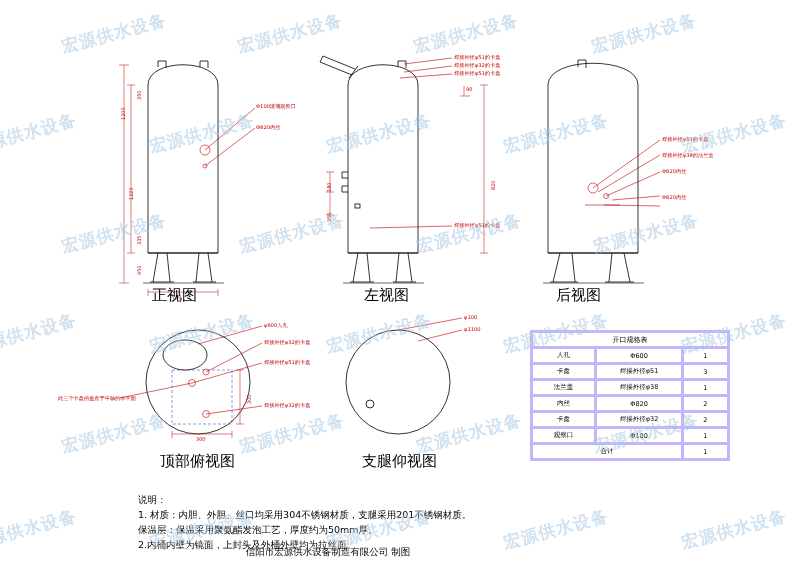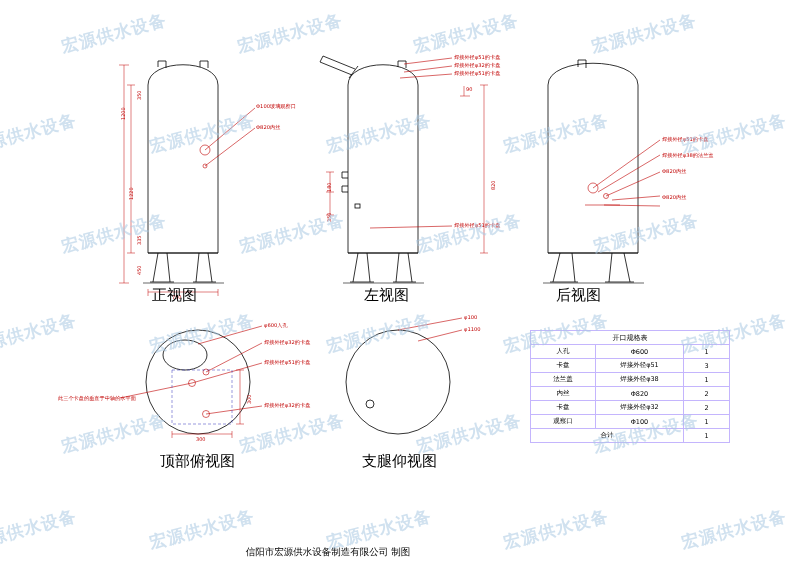--- a/index.html
+++ b/index.html
@@ -84,21 +84,21 @@
     position: absolute;
     left: 530px;
     top: 330px;
     width: 200px;
     border-collapse: collapse;
     font-size: 6.5px;
     color: #000;
     background: #fff;
   }
   .tbl td, .tbl th {
-    border: 1px solid #c4b5fd;
+    border: 3px solid #c4b5fd;
     text-align: center;
     padding: 1px 16px;
     height: 11px;
     font-weight: normal;
   }
   .tbl .cap {
     font-size: 7px;
   }
   .lbl {
     position: absolute;
@@ -354,20 +354,26 @@
         <td>Φ100</td>
         <td>1</td>
       </tr>
       <tr>
         <td colspan="2">合计</td>
         <td>1</td>
       </tr>
     </tbody>
   </table>
 
+  <div class="notes">
+    <div>说明：</div>
+    <div>1. 材质：内胆、外胆、丝口均采用304不锈钢材质，支腿采用201不锈钢材质。</div>
+    <div>保温层：保温采用聚氨酯发泡工艺，厚度约为50mm厚。</div>
+    <div>2.内桶内壁为镜面，上封头及外桶外壁均为拉丝面。</div>
+  </div>
 
   <div class="footer">信阳市宏源供水设备制造有限公司  制图</div>
 
   <div class="wm" style="left:60px; top:22px;">宏源供水设备</div>
   <div class="wm" style="left:236px; top:22px;">宏源供水设备</div>
   <div class="wm" style="left:412px; top:22px;">宏源供水设备</div>
   <div class="wm" style="left:590px; top:22px;">宏源供水设备</div>
 
   <div class="wm" style="left:-30px; top:122px;">宏源供水设备</div>
   <div class="wm" style="left:148px; top:122px;">宏源供水设备</div>

